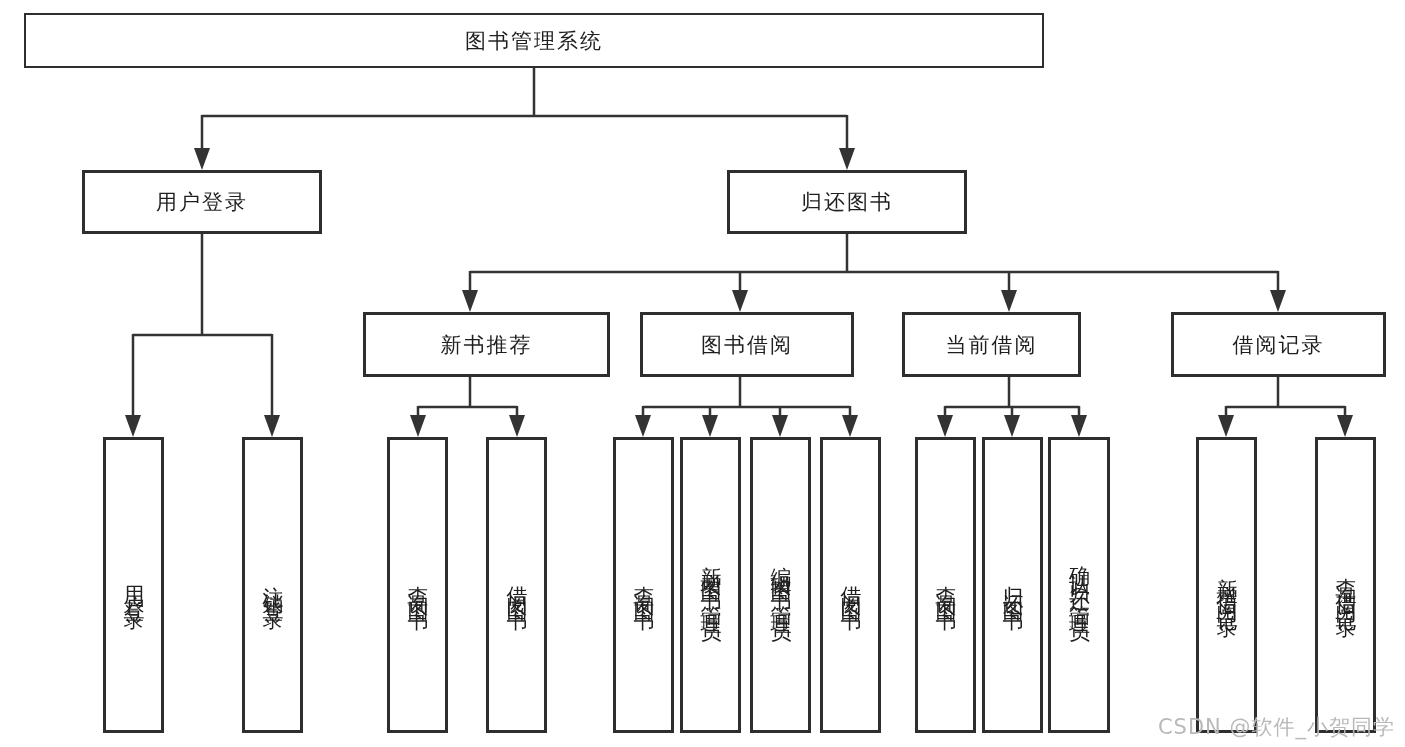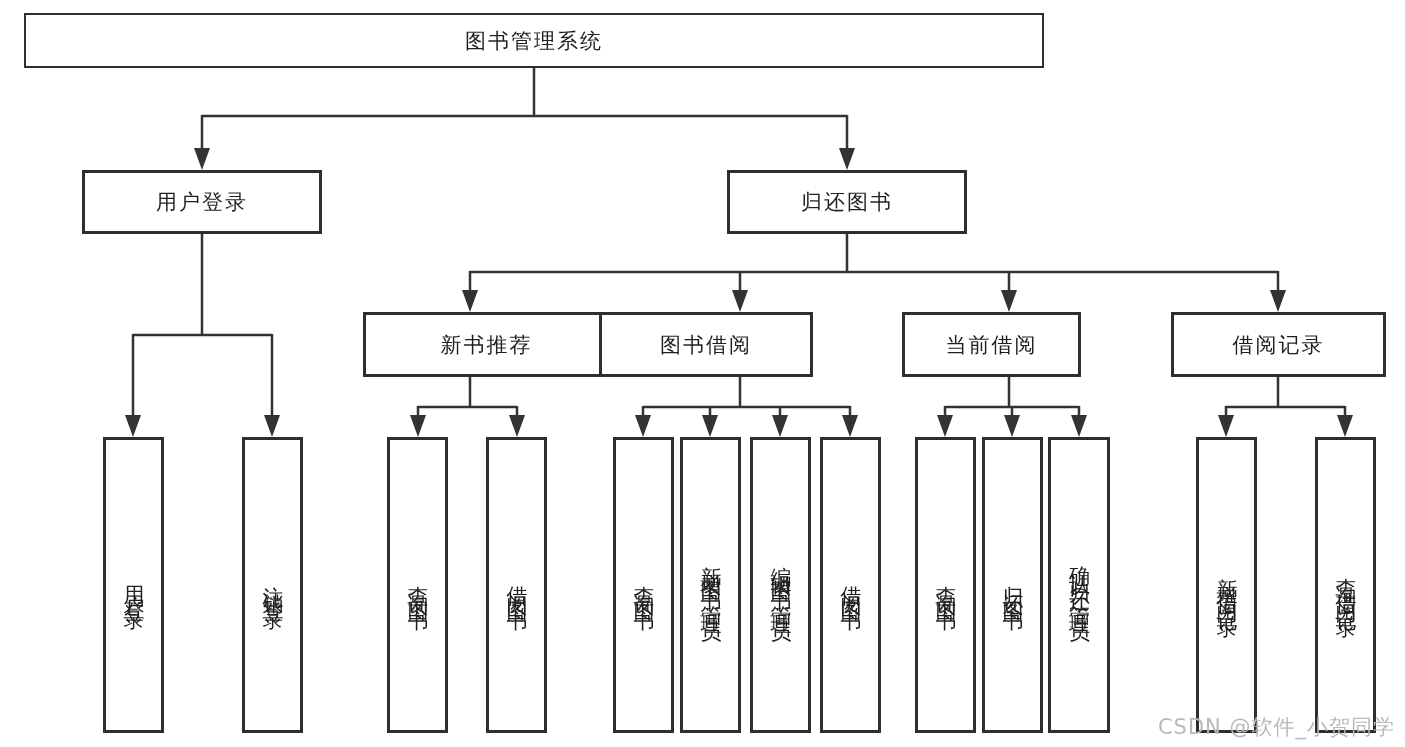--- a/index.html
+++ b/index.html
@@ -33,21 +33,21 @@
   }
   .node.root {
     left: 24px; top: 13px; width: 1020px; height: 55px;
     border-width: 2px;
   }
   .node.l2 { top: 170px; width: 240px; height: 64px; }
   .node.l2.pos-a { left: 82px; }
   .node.l2.pos-b { left: 727px; }
   .node.l3 { top: 312px; height: 65px; }
   .node.l3.pos-a { left: 363px;  width: 247px; }
-  .node.l3.pos-b { left: 599px;  width: 214px; }
+  .node.l3.pos-b { left: 640px;  width: 214px; }
   .node.l3.pos-c { left: 902px;  width: 179px; }
   .node.l3.pos-d { left: 1171px; width: 215px; }
   .leaf {
     position: absolute;
     box-sizing: border-box;
     top: 437px; height: 296px; width: 61px;
     background: #ffffff;
     border: 3px solid #2e2e2e;
     display: flex;
     align-items: center;

